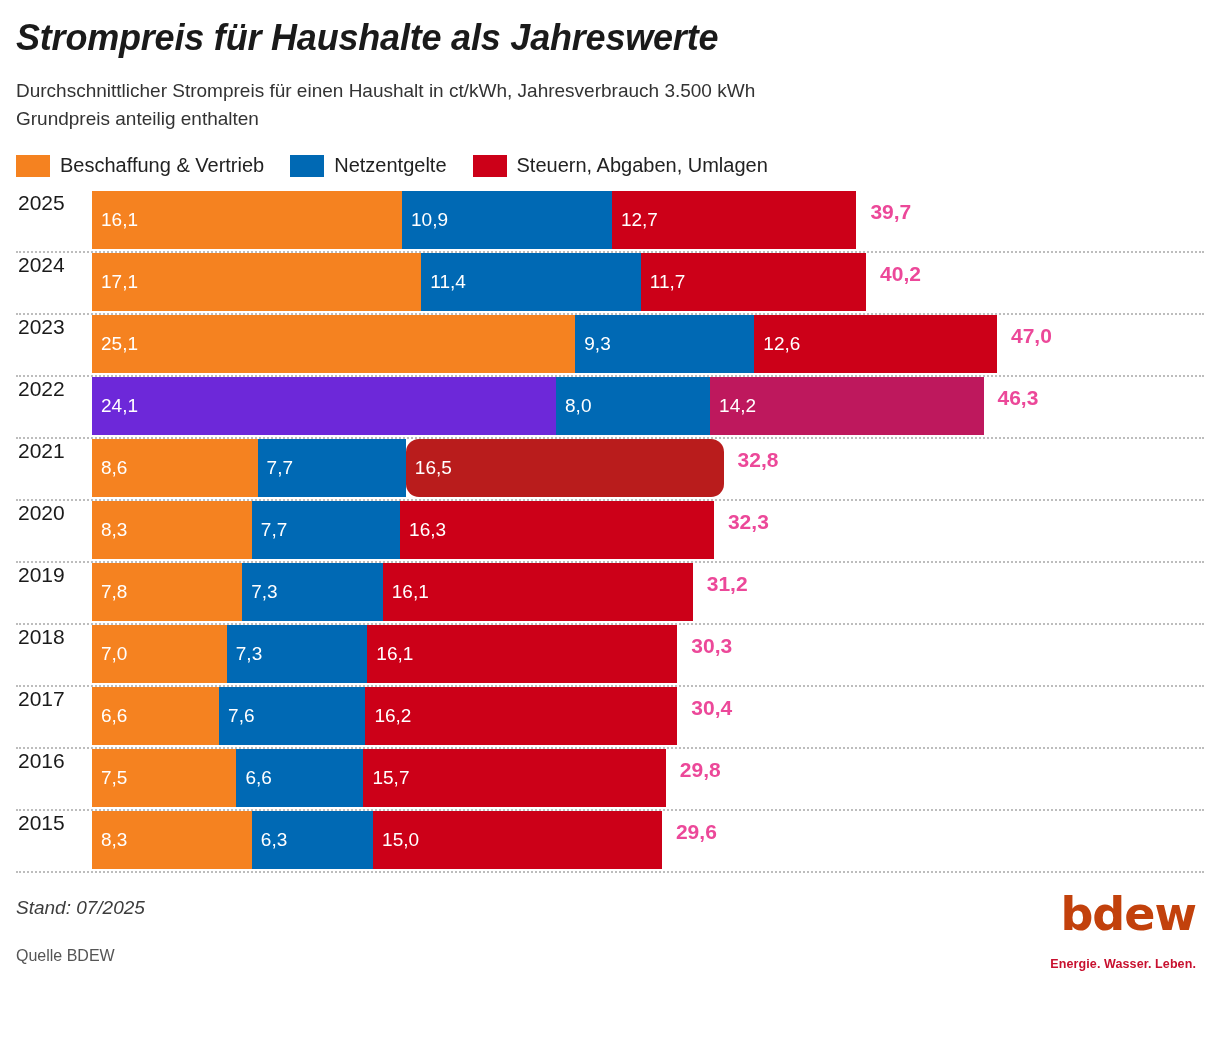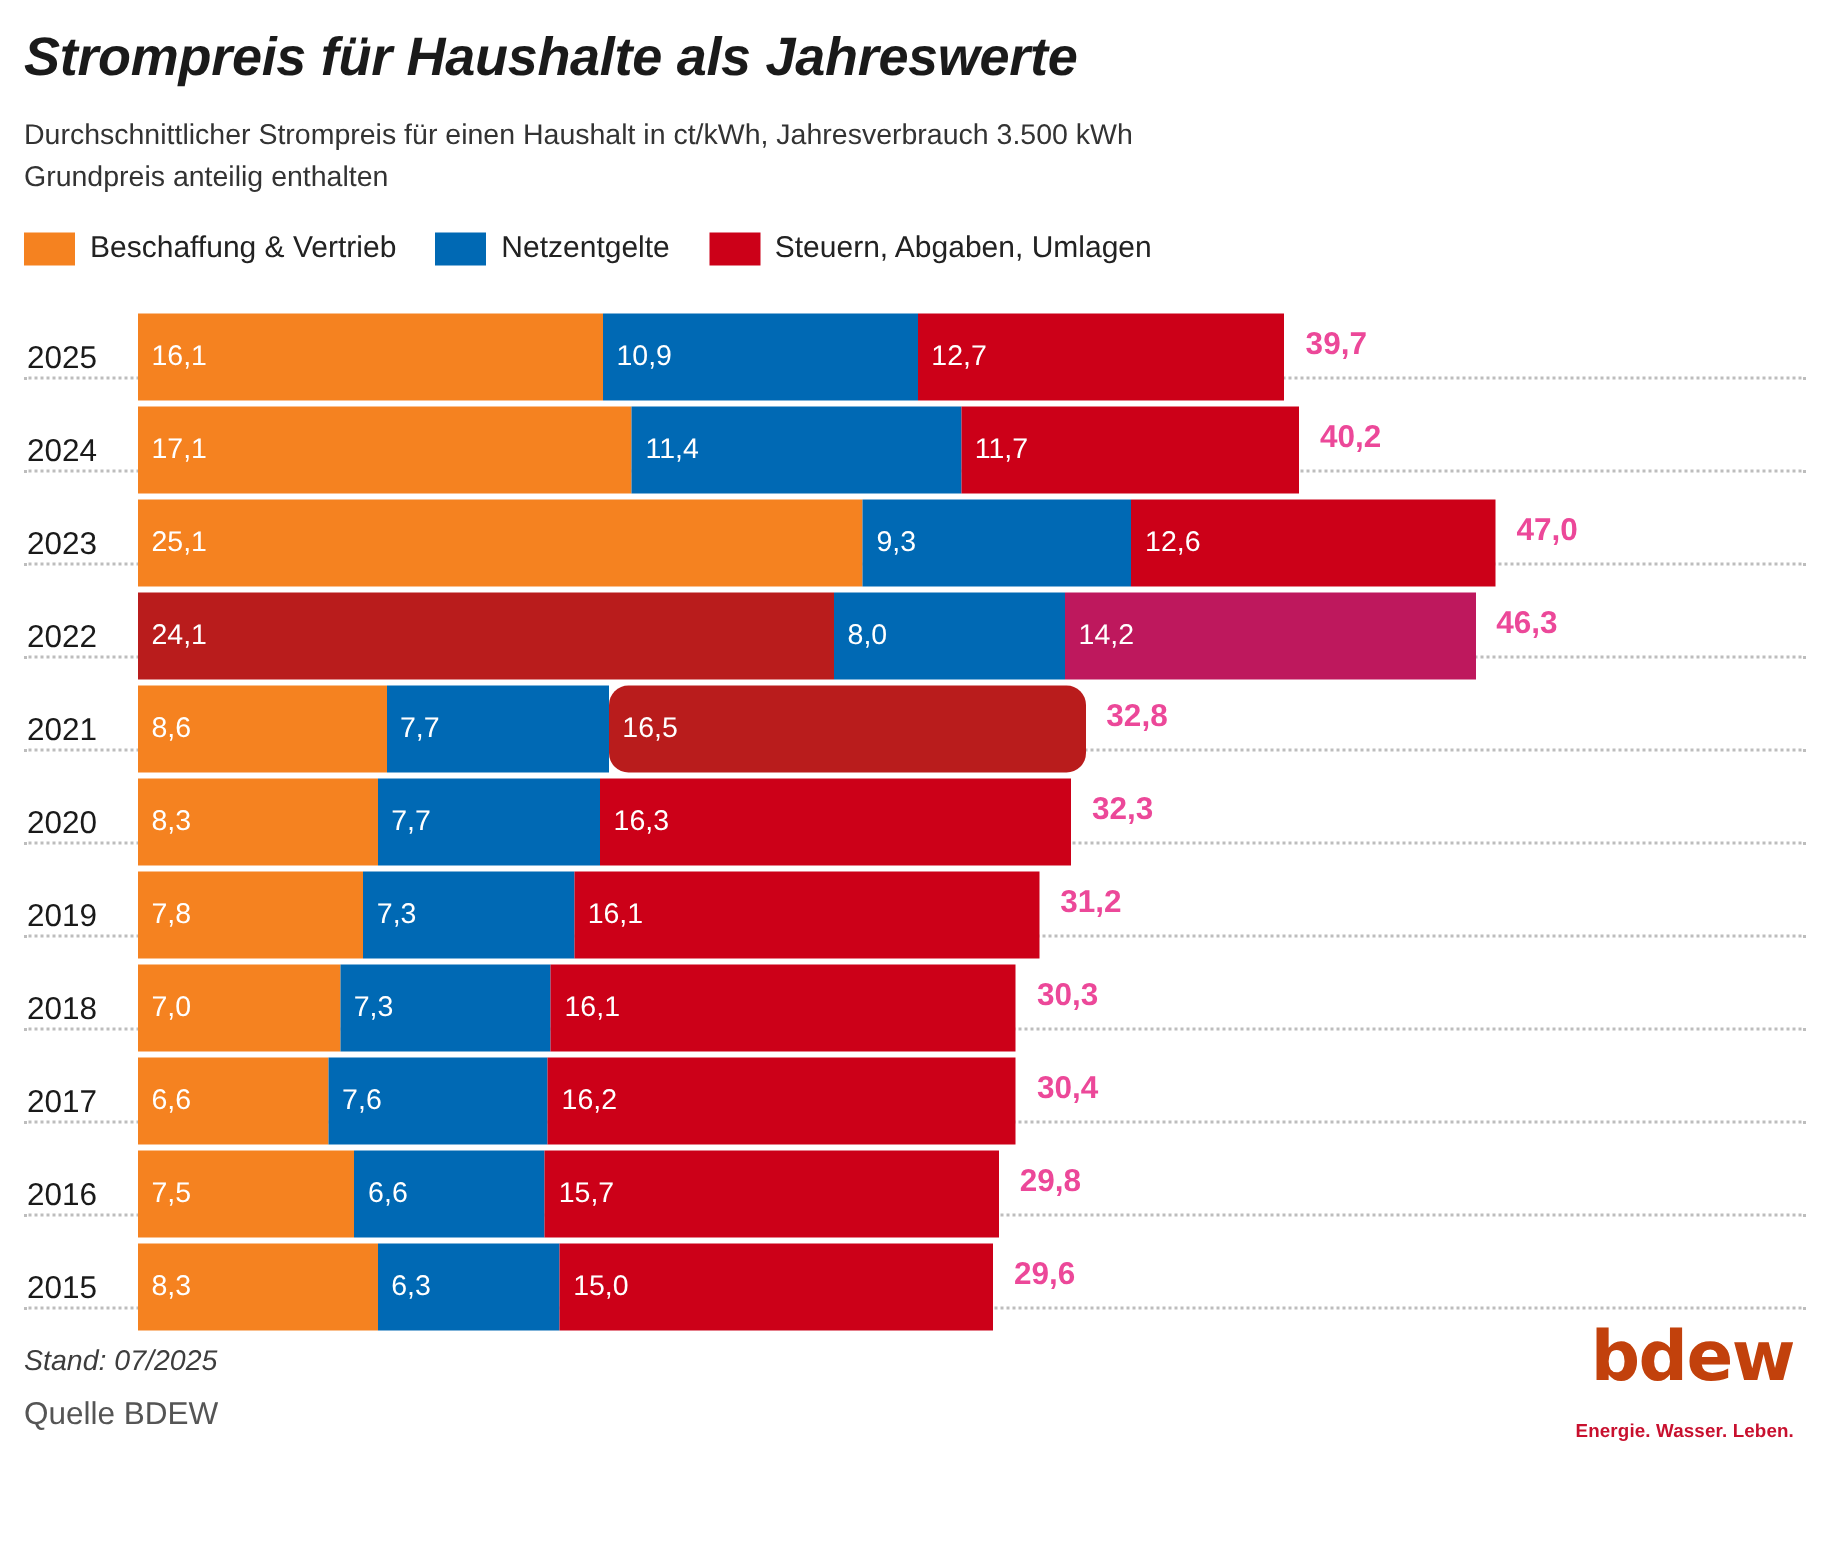--- a/index.html
+++ b/index.html
@@ -67,21 +67,21 @@
 
   
   .chart {
     margin-top: 14px;
     position: relative;
   }
   .row {
     position: relative;
     height: 62px;
     display: flex;
-    align-items: flex-end;
+    align-items: flex-start;
     border-bottom: 2px dotted #bdbdbd;
     box-sizing: border-box;
   }
   .row:last-child { border-bottom: 2px dotted #bdbdbd; }
   .row-label {
     width: 76px;
     flex: 0 0 76px;
     font-size: 21px;
     color: #1a1a1a;
     text-align: left;
@@ -119,23 +119,23 @@
   .footer {
     margin-top: 24px;
     position: relative;
   }
   .stand {
     font-size: 19px;
     font-style: italic;
     color: #3d3d3d;
   }
   .source {
-    font-size: 21px;
+    font-size: 16px;
     color: #555555;
-    margin-top: 12px;
+    margin-top: 28px;
   }
   .logo {
     position: absolute;
     right: 8px;
     bottom: -6px;
     text-align: right;
   }
   .logo-word {
     font-size: 46px;
     font-weight: bold;
@@ -203,21 +203,21 @@
         <div class="bar-area">
           <div class="seg" style="background: rgb(245, 130, 32); width: 483.309px; flex: 0 0 483.309px;">25,1</div>
           <div class="seg" style="background: rgb(0, 105, 180); width: 179.074px; flex: 0 0 179.074px;">9,3</div>
           <div class="seg" style="background: rgb(204, 0, 24); width: 242.617px; flex: 0 0 242.617px;">12,6</div>
           <div class="total">47,0</div>
         </div>
       </div>
       <div class="row">
         <div class="row-label">2022</div>
         <div class="bar-area">
-          <div class="seg" style="background: #b91c1c; width: 464.053px; flex: 0 0 464.053px;">24,1</div>
+          <div class="seg" style="background: #6d28d9; width: 464.053px; flex: 0 0 464.053px;">24,1</div>
           <div class="seg" style="background: rgb(0, 105, 180); width: 154.043px; flex: 0 0 154.043px;">8,0</div>
           <div class="seg" style="background: #be185d; width: 273.426px; flex: 0 0 273.426px;">14,2</div>
           <div class="total">46,3</div>
         </div>
       </div>
       <div class="row">
         <div class="row-label">2021</div>
         <div class="bar-area">
           <div class="seg" style="background: rgb(245, 130, 32); width: 165.596px; flex: 0 0 165.596px;">8,6</div>
           <div class="seg" style="background: rgb(0, 105, 180); width: 148.266px; flex: 0 0 148.266px;">7,7</div>

